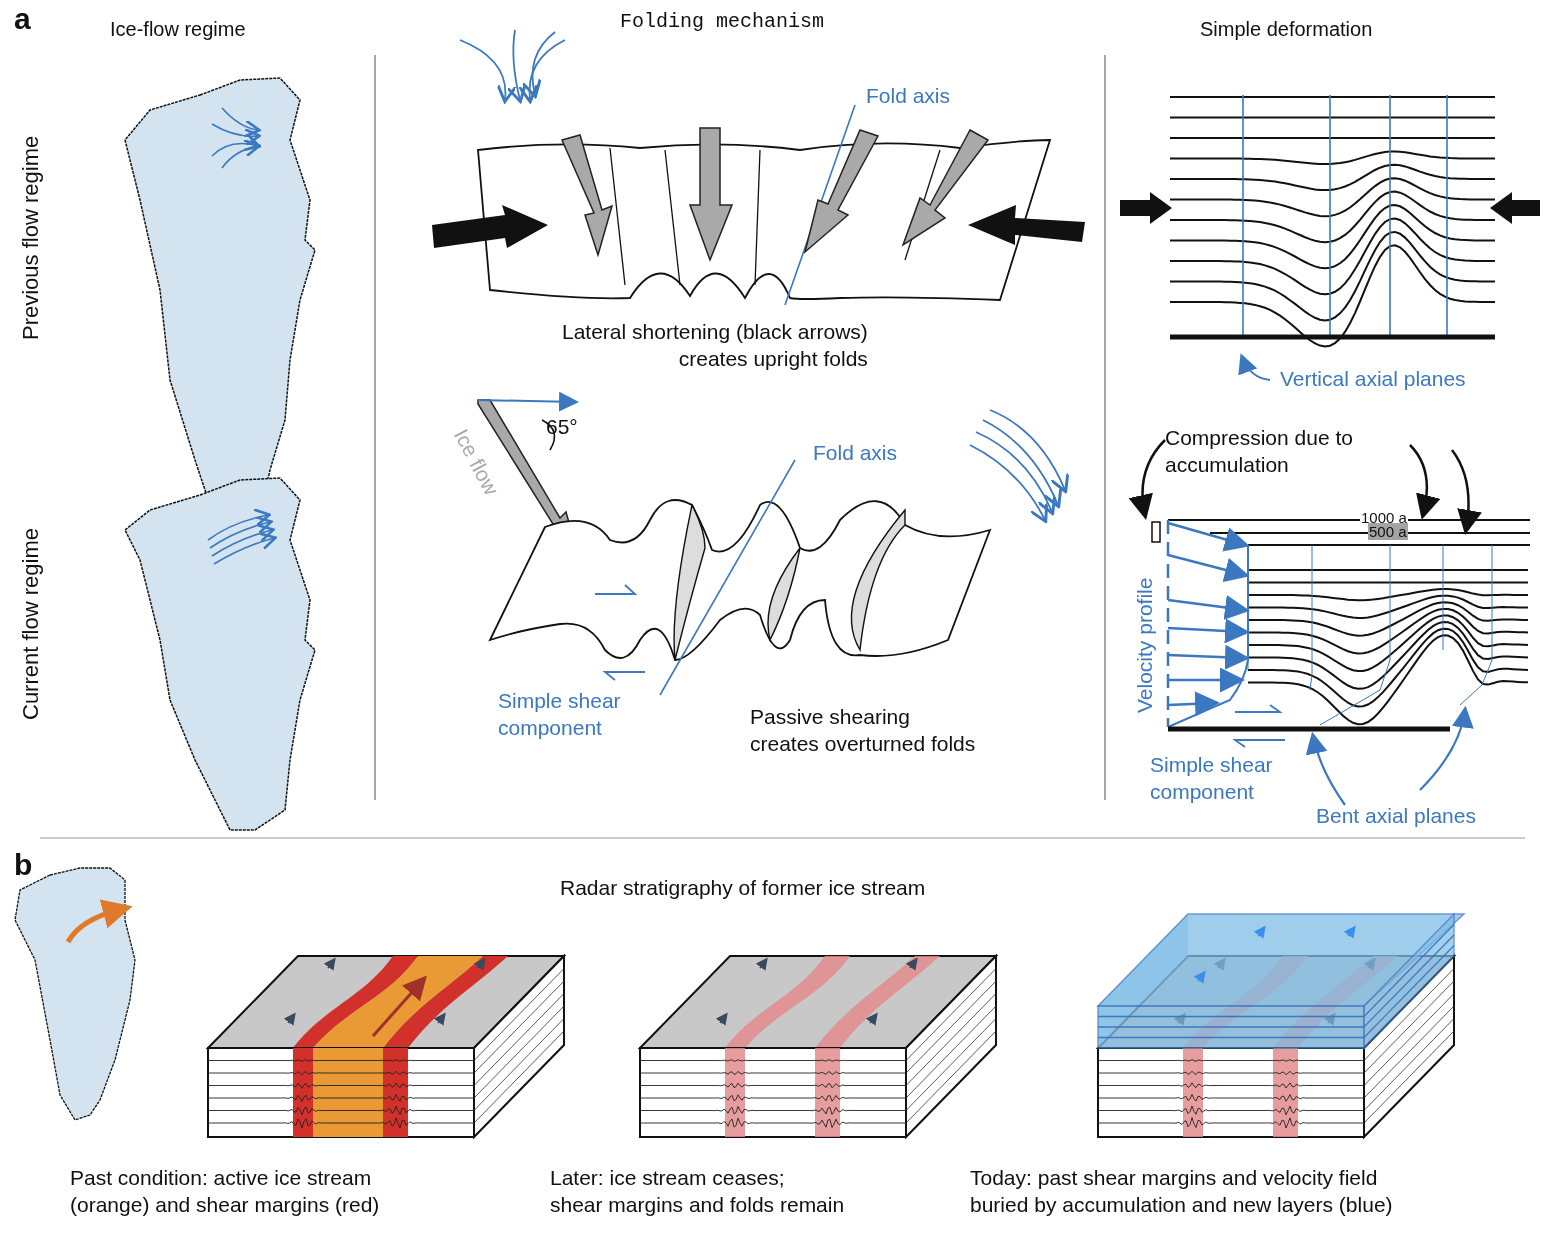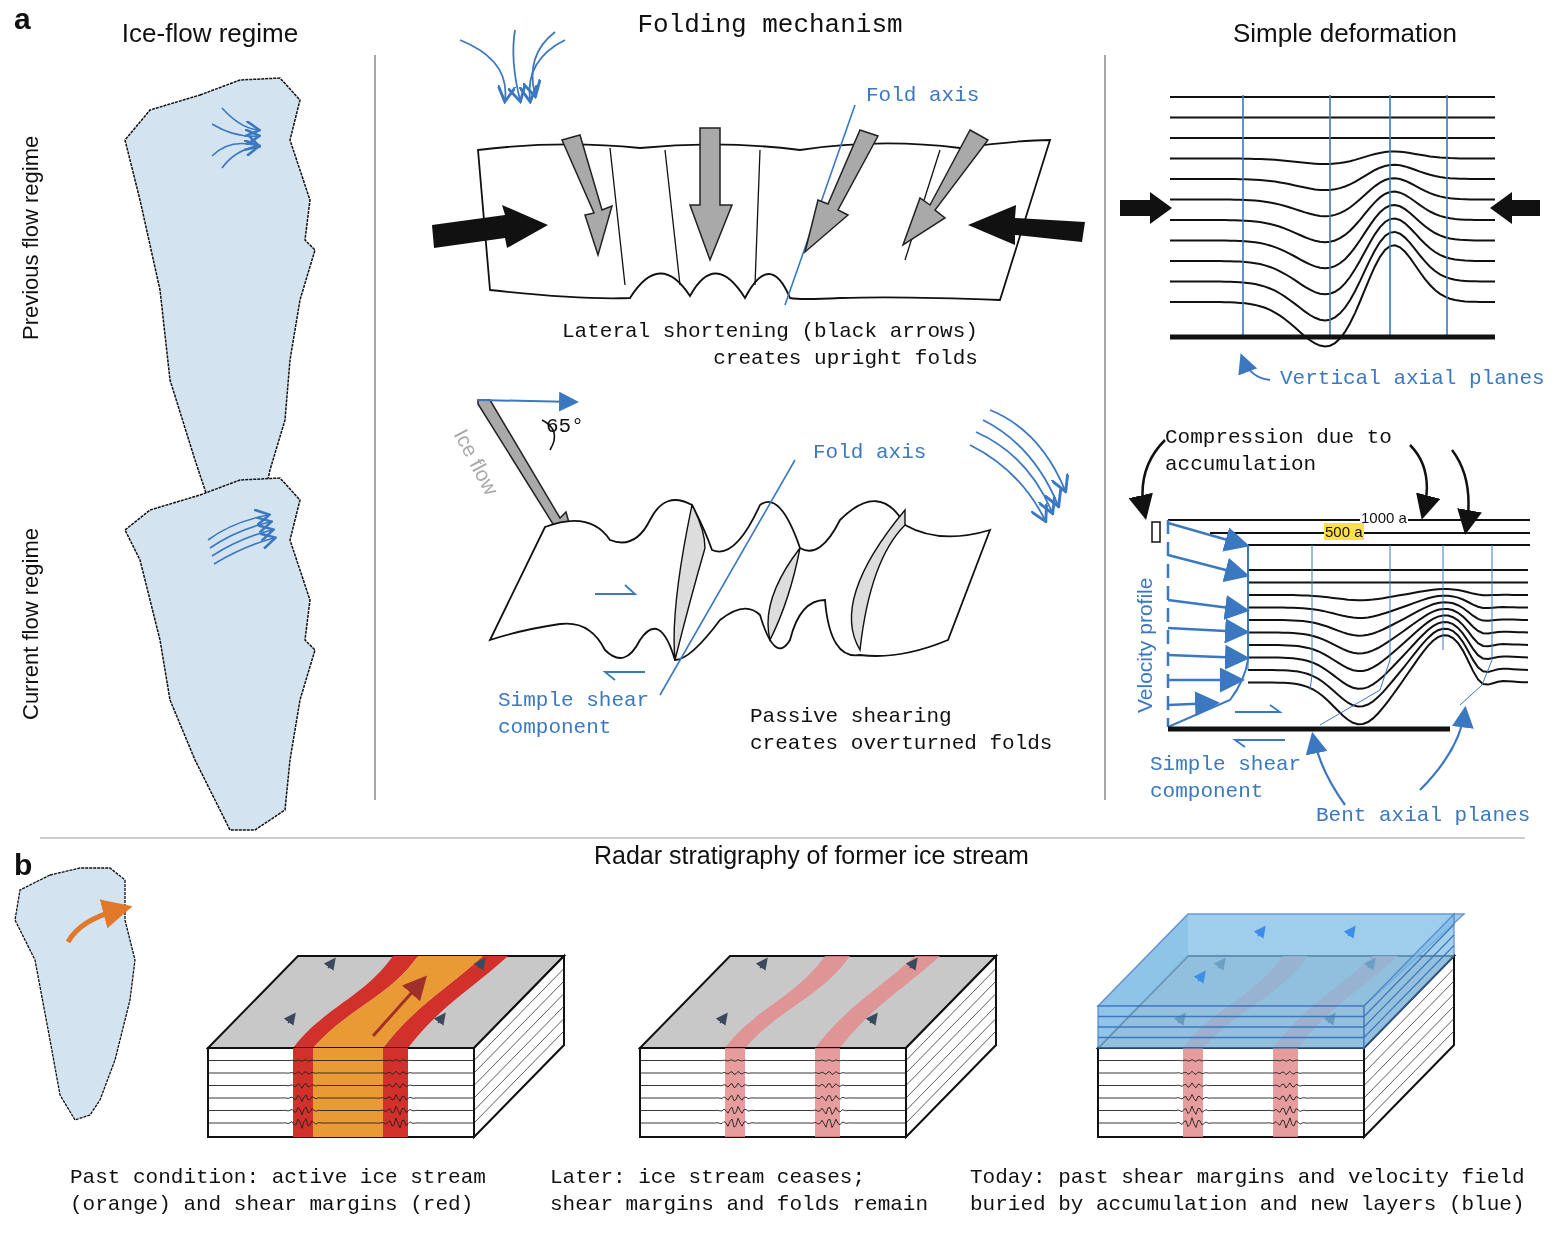--- a/index.html
+++ b/index.html
@@ -1,21 +1,21 @@
 <!DOCTYPE html>
 <html><head>
 <meta charset="utf-8">
 <style>
   html,body{margin:0;padding:0;background:#fff;}
   body{width:1566px;height:1238px;position:relative;overflow:hidden;font-family:"Liberation Sans",sans-serif;color:#111;}
   .abs{position:absolute;}
   .panel-label{font-weight:bold;font-size:30px;}
-  .col-title{font-size:26px;text-align:center;}
+  .col-title{font-size:20px;}
   .blue{color:#3b78c0;}
-  .txt{font-size:21px;line-height:27px;white-space:pre-line;font-family:Liberation Mono, monospace;}
+  .txt{font-size:21px;line-height:27px;white-space:pre-line;}
   .vert{transform:rotate(-90deg);transform-origin:left top;font-size:22px;white-space:nowrap;}
   svg{position:absolute;left:0;top:0;}
 </style>
 </head>
 <body>
 
 <svg width="1566" height="1238">
   <defs>
     <marker id="ab" markerWidth="10" markerHeight="10" refX="8" refY="5" orient="auto">
         <path d="M0,0 L9,5 L0,10" fill="none" stroke="#3b78c0" stroke-width="1.6"></path>
@@ -303,26 +303,26 @@
 <div class="abs txt blue" style="left:813px;top:439px;">Fold axis</div>
 <div class="abs txt blue" style="left:498px;top:687px;">Simple shear
 component</div>
 <div class="abs txt" style="left:750px;top:703px;">Passive shearing
 creates overturned folds</div>
 
 <div class="abs txt blue" style="left:1280px;top:365px;">Vertical axial planes</div>
 <div class="abs txt" style="left:1165px;top:424px;">Compression due to
 accumulation</div>
 <div class="abs" style="left:1316px;top:509px;font-size:15px;background:#fff;padding:0 1px;margin-left:44px;">1000 a</div>
-<div class="abs" style="left:1324px;top:523px;font-size:15px;background:#fde047;padding:0 1px;">500 a</div>
+<div class="abs" style="left:1368px;top:523px;font-size:15px;background:#a3a3a3;padding:0 1px;">500 a</div>
 <div class="abs vert blue" style="left:1133px;top:713px;font-size:21px;">Velocity profile</div>
 <div class="abs txt blue" style="left:1150px;top:751px;">Simple shear
 component</div>
 <div class="abs txt blue" style="left:1316px;top:802px;">Bent axial planes</div>
 
 <div class="abs panel-label" style="left:14px;top:848px;">b</div>
-<div class="abs" style="left:560px;top:841px;font-size:25px;margin-left:34px;">Radar stratigraphy of former ice stream</div>
+<div class="abs" style="left:560px;top:876px;font-size:21px;">Radar stratigraphy of former ice stream</div>
 <div class="abs txt" style="left:70px;top:1164px;">Past condition: active ice stream
 (orange) and shear margins (red)</div>
 <div class="abs txt" style="left:550px;top:1164px;">Later: ice stream ceases;
 shear margins and folds remain</div>
 <div class="abs txt" style="left:970px;top:1164px;">Today: past shear margins and velocity field
 buried by accumulation and new layers (blue)</div>
 
 </body></html>

